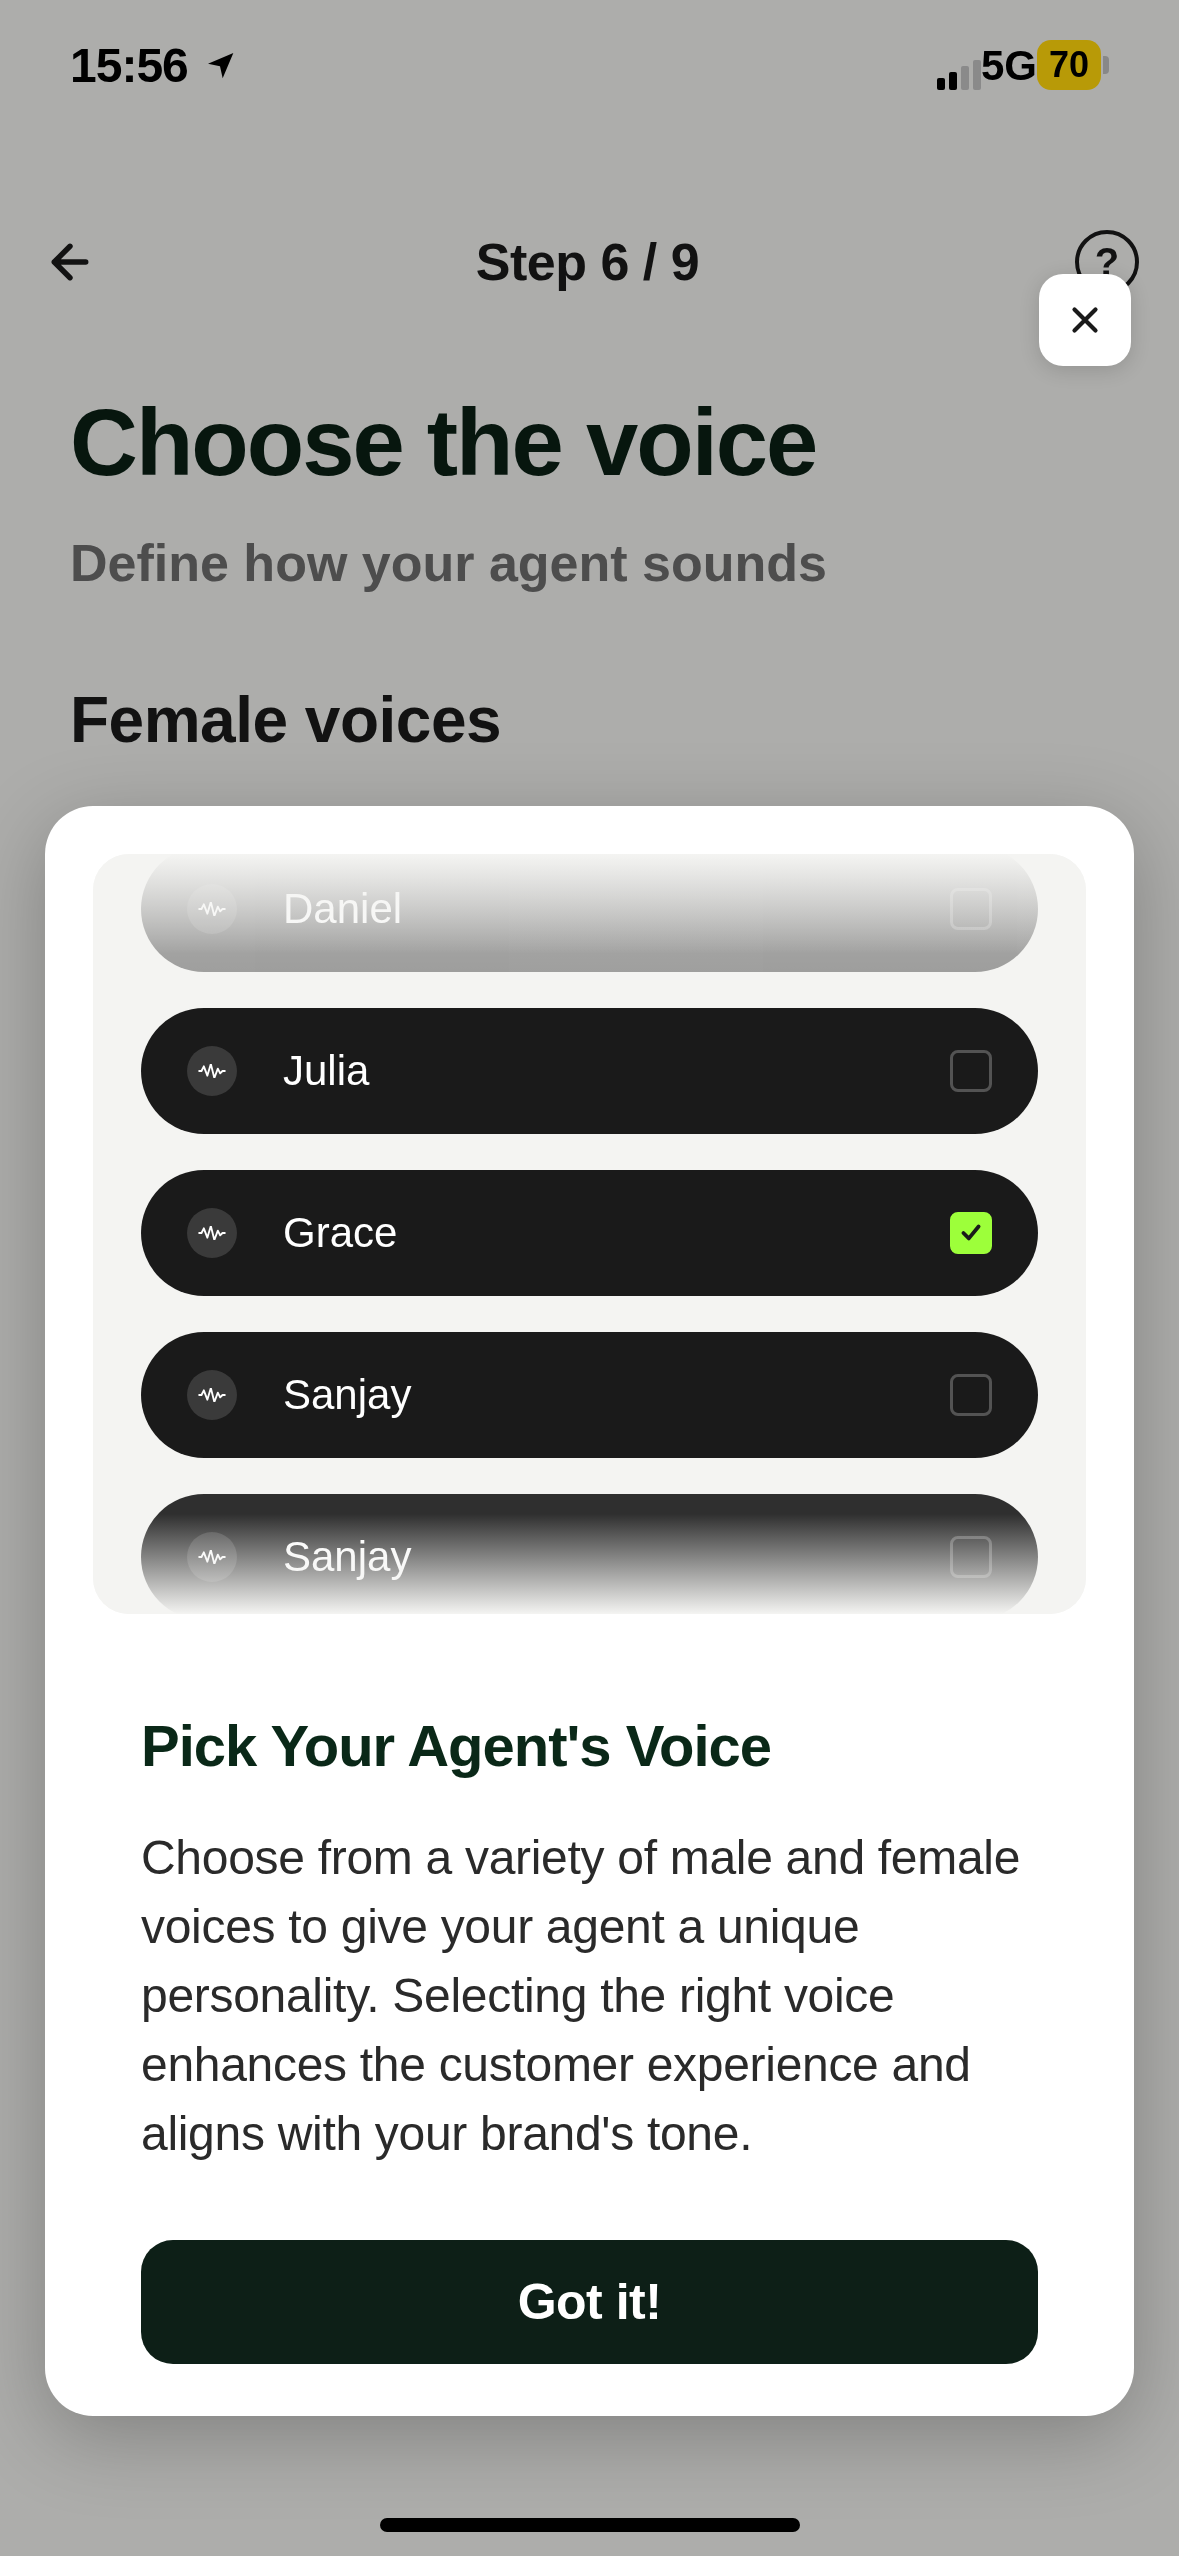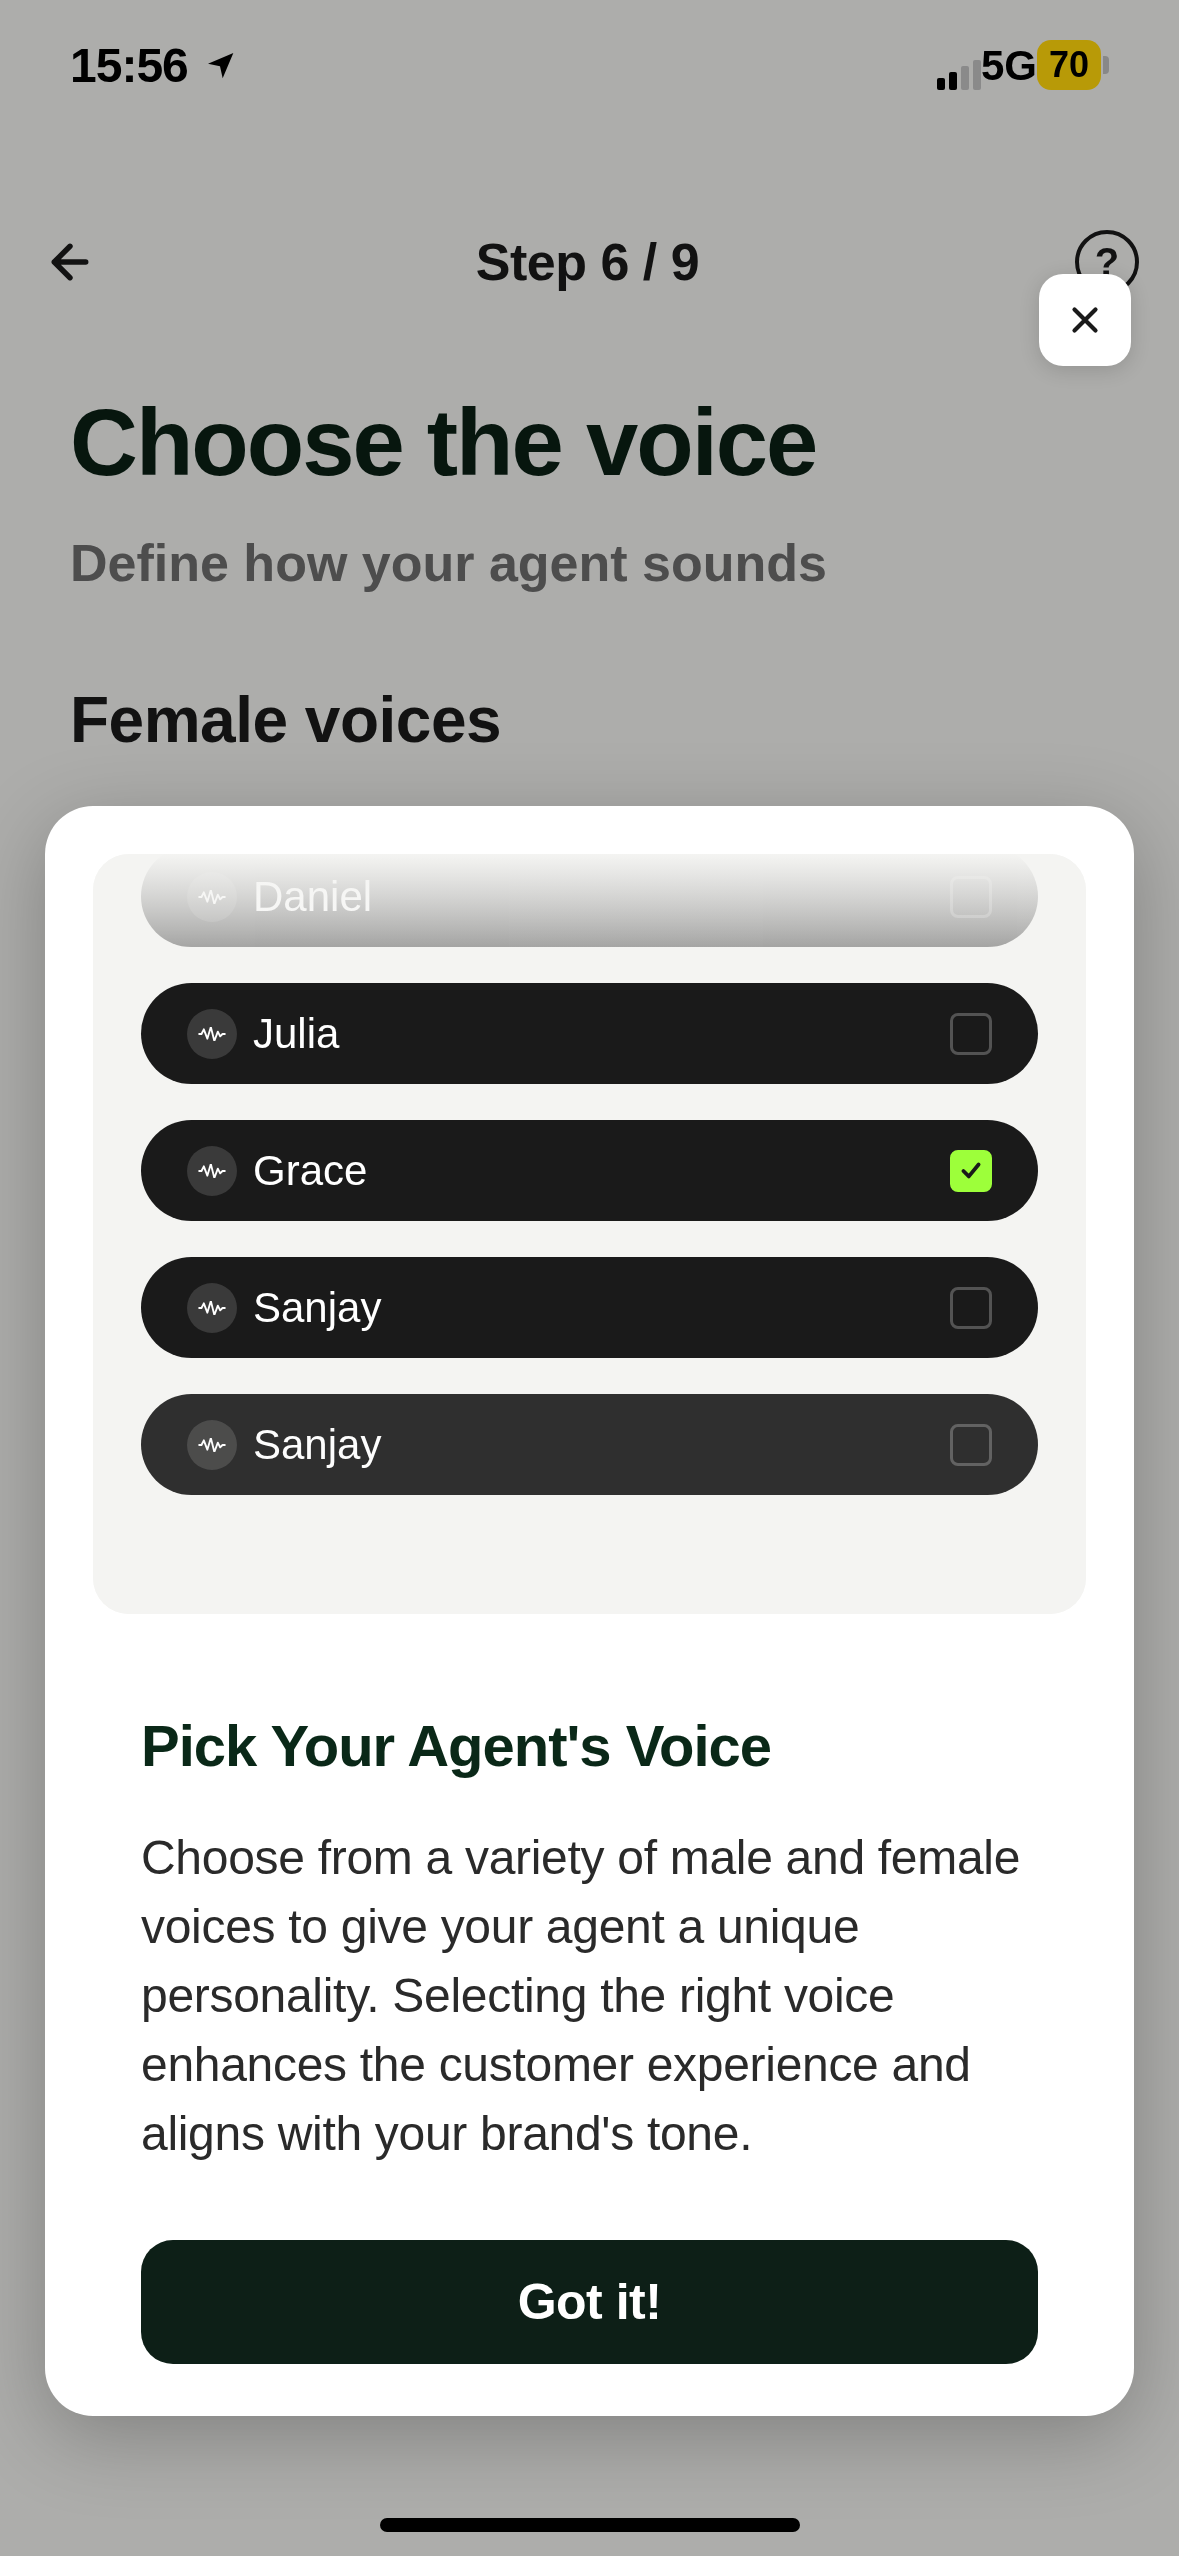--- a/index.html
+++ b/index.html
@@ -37,21 +37,21 @@
     
     .dim-overlay { position: absolute; inset: 0; background: rgba(0,0,0,0.28); }
 
     
     .close-btn { position: absolute; top: 274px; right: 48px; width: 92px; height: 92px; background: #fff; border-radius: 24px; display: flex; align-items: center; justify-content: center; box-shadow: 0 4px 20px rgba(0,0,0,0.15); }
 
     
     .modal { position: absolute; left: 45px; right: 45px; top: 806px; bottom: 140px; background: #fff; border-radius: 48px; box-shadow: 0 20px 80px rgba(0,0,0,0.25); display: flex; flex-direction: column; overflow: hidden; }
     .modal-image-wrap { margin: 48px; background: #f4f4f2; border-radius: 36px; padding: 48px; height: 760px; overflow: hidden; position: relative; }
     .voice-list { display: flex; flex-direction: column; gap: 36px; }
-    .voice-pill { background: #1a1a1a; border-radius: 999px; height: 101px; display: flex; align-items: center; padding: 0 46px; gap: 16px; position: relative; }
+    .voice-pill { background: #1a1a1a; border-radius: 999px; height: 126px; display: flex; align-items: center; padding: 0 46px; gap: 46px; position: relative; }
     .voice-pill.faded-top { opacity: 0.5; margin-top: -56px; background: linear-gradient(180deg, #777 0%, #4a4a4a 100%); }
     .voice-pill.faded-bottom { opacity: 0.9; margin-bottom: -56px; }
     .wave-dot { width: 50px; height: 50px; background: rgba(255,255,255,0.14); border-radius: 50%; display: flex; align-items: center; justify-content: center; flex-shrink: 0; }
     .voice-name { color: #fff; font-size: 42px; font-weight: 500; flex: 1; }
     .voice-check { width: 42px; height: 42px; border-radius: 8px; border: 3px solid rgba(255,255,255,0.25); flex-shrink: 0; }
     .voice-check.checked { background: #9dff3a; border-color: #9dff3a; display: flex; align-items: center; justify-content: center; }
     
     
     .fade-top { position: absolute; top: 0; left: 0; right: 0; height: 100px; background: linear-gradient(180deg, #f4f4f2 0%, rgba(244,244,242,0) 100%); pointer-events: none; }
     .fade-bottom { position: absolute; bottom: 0; left: 0; right: 0; height: 100px; background: linear-gradient(0deg, #f4f4f2 0%, rgba(244,244,242,0) 100%); pointer-events: none; }

